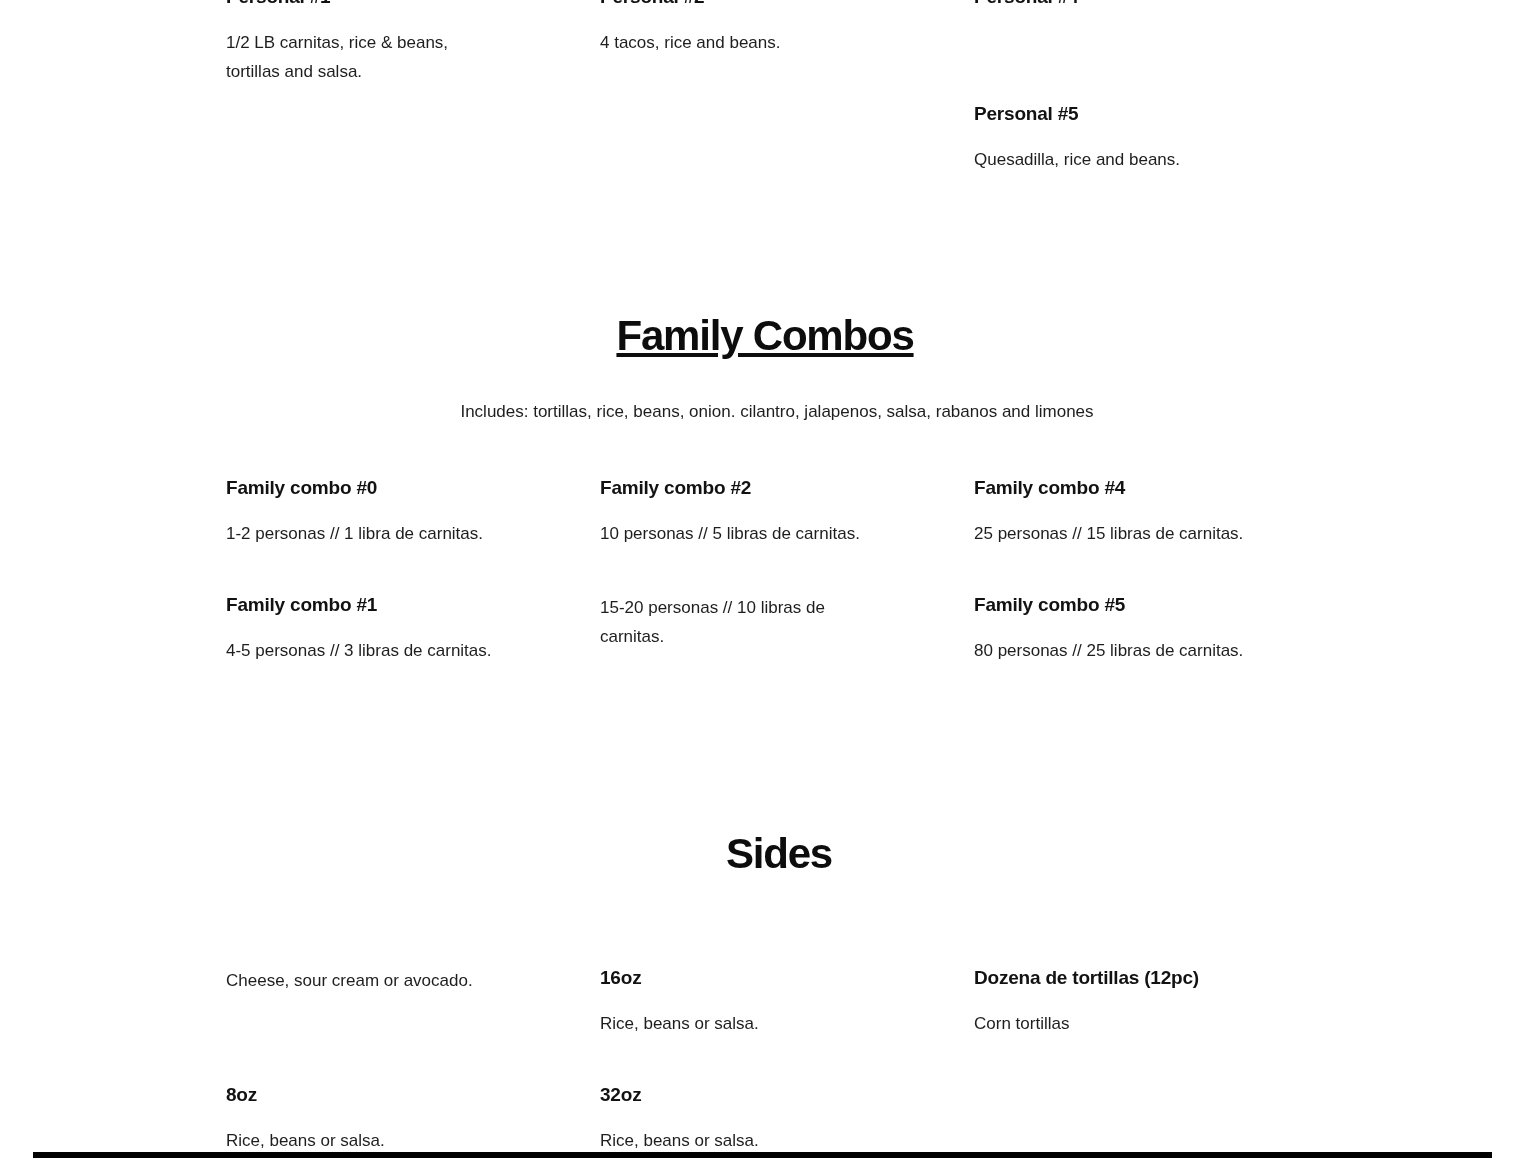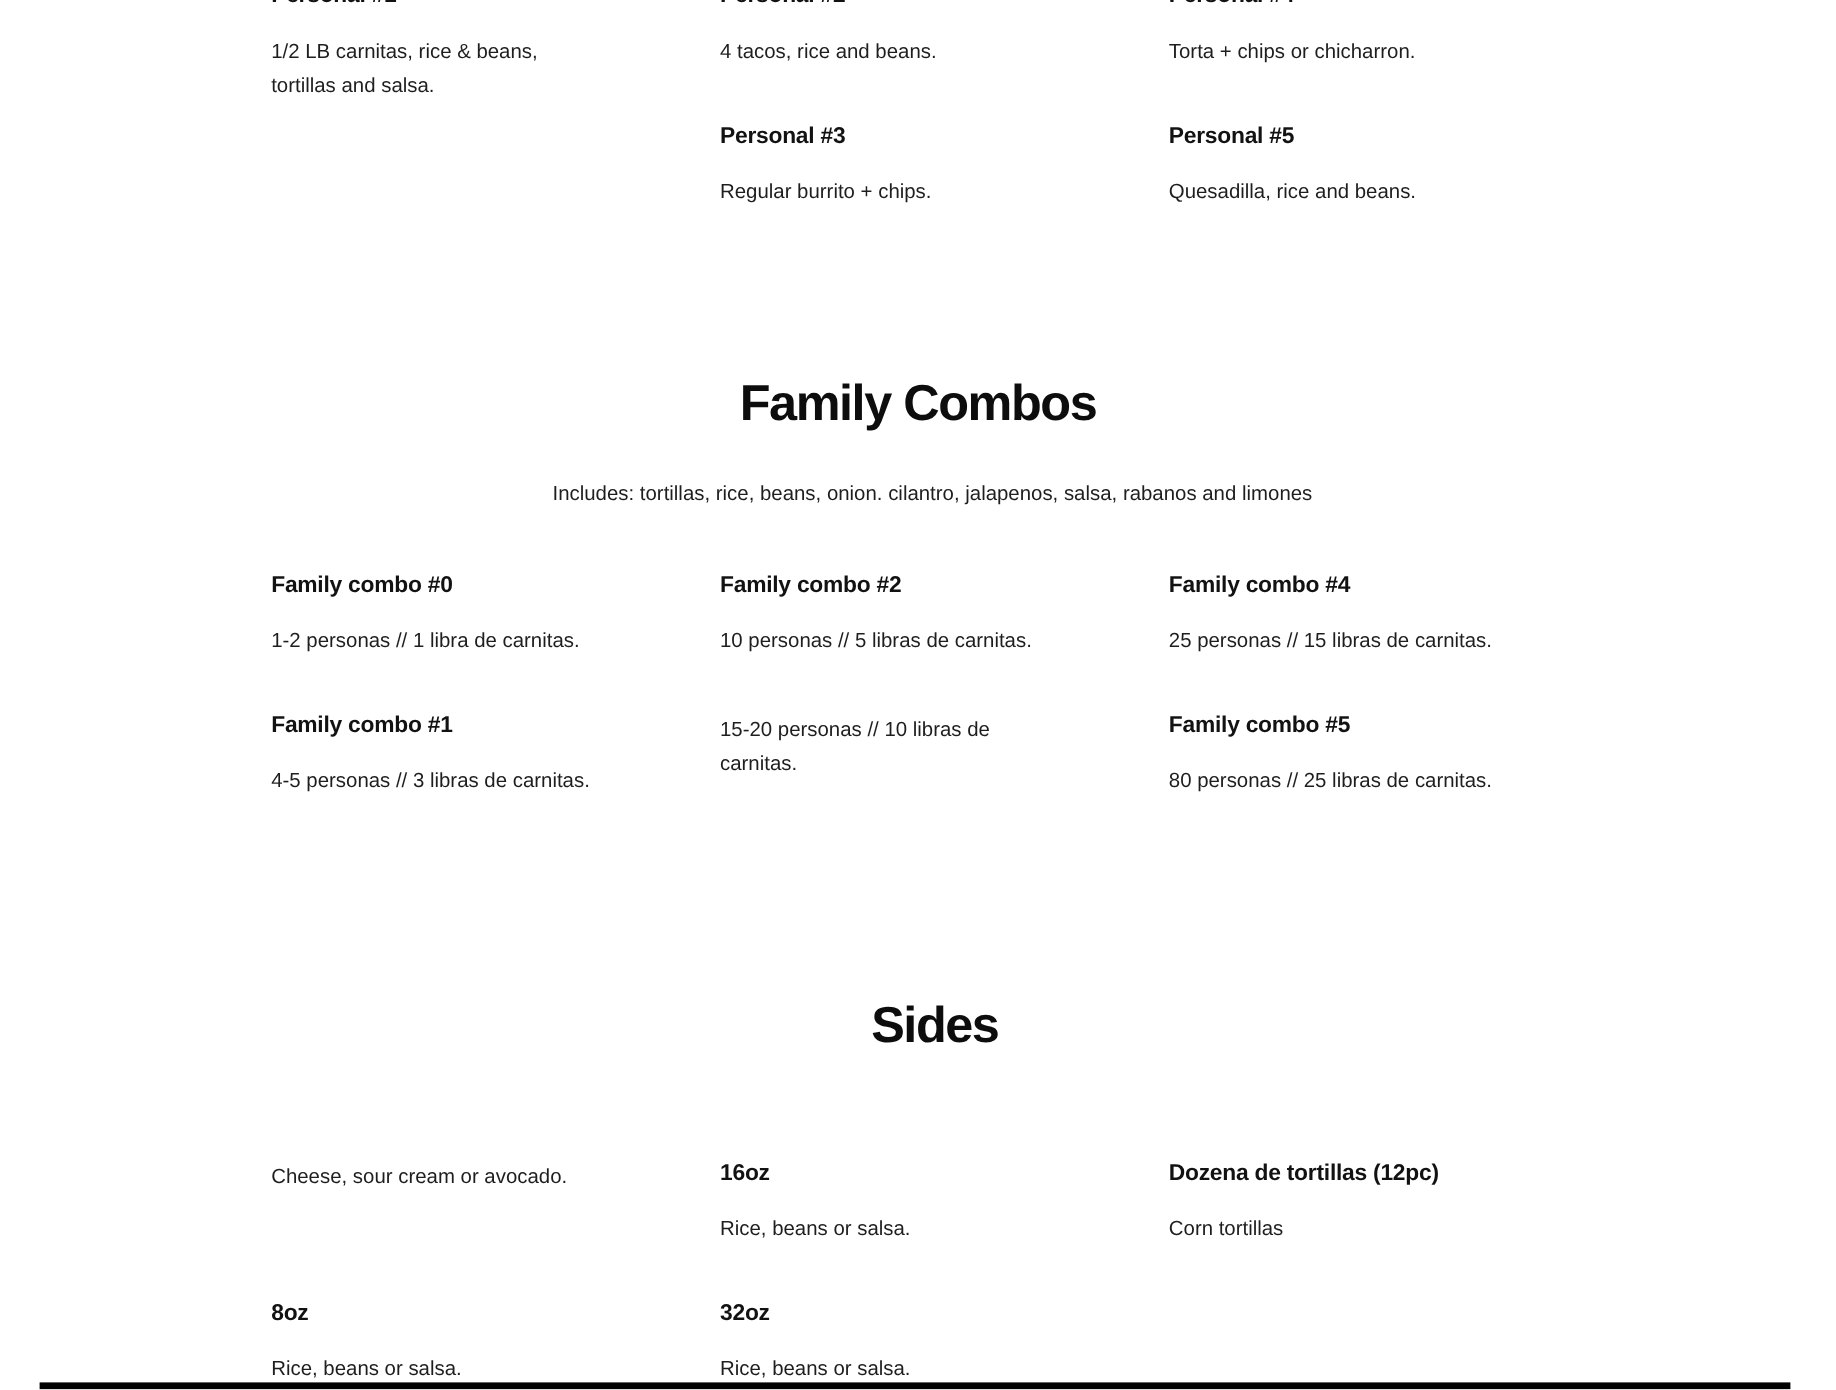--- a/index.html
+++ b/index.html
@@ -64,21 +64,21 @@
     left: 0;
     width: 1530px;
     margin: 12px;
     text-align: center;
     font-size: 17px;
     line-height: 29px;
     font-weight: 400;
     color: #1e1e1e;
   }
   #personal-grid   { top: -15px; }
-  #family-title    { top: 311px; }
+  #family-title    { top: 311px; text-decoration: underline; }
   #family-subtitle { top: 385px; }
   #family-grid     { top: 476px; }
   #sides-title     { top: 829px; padding-left: 14px; }
   #sides-grid      { top: 966px; }
   .footer-bar {
     position: absolute;
     top: 1152px;
     left: 33px;
     width: 1483px;
     height: 6px;
@@ -95,29 +95,24 @@
       <div class="menu-item">
         <h3>Personal #1</h3>
         <p>1/2 LB carnitas, rice &amp; beans, tortillas and salsa.</p>
       </div>
     </div>
     <div class="menu-col">
       <div class="menu-item">
         <h3>Personal #2</h3>
         <p>4 tacos, rice and beans.</p>
       </div>
-      <div class="menu-item">
-        <h3>Personal #3</h3>
-        <p>Regular burrito + chips.</p>
-      </div>
     </div>
     <div class="menu-col">
       <div class="menu-item">
         <h3>Personal #4</h3>
-        <p>Torta + chips or chicharron.</p>
       </div>
       <div class="menu-item">
         <h3>Personal #5</h3>
         <p>Quesadilla, rice and beans.</p>
       </div>
     </div>
   </section>
 
   <h2 class="section-title" id="family-title">Family Combos</h2>
   <p class="section-subtitle" id="family-subtitle">Includes: tortillas, rice, beans, onion. cilantro, jalapenos, salsa, rabanos and limones</p>

